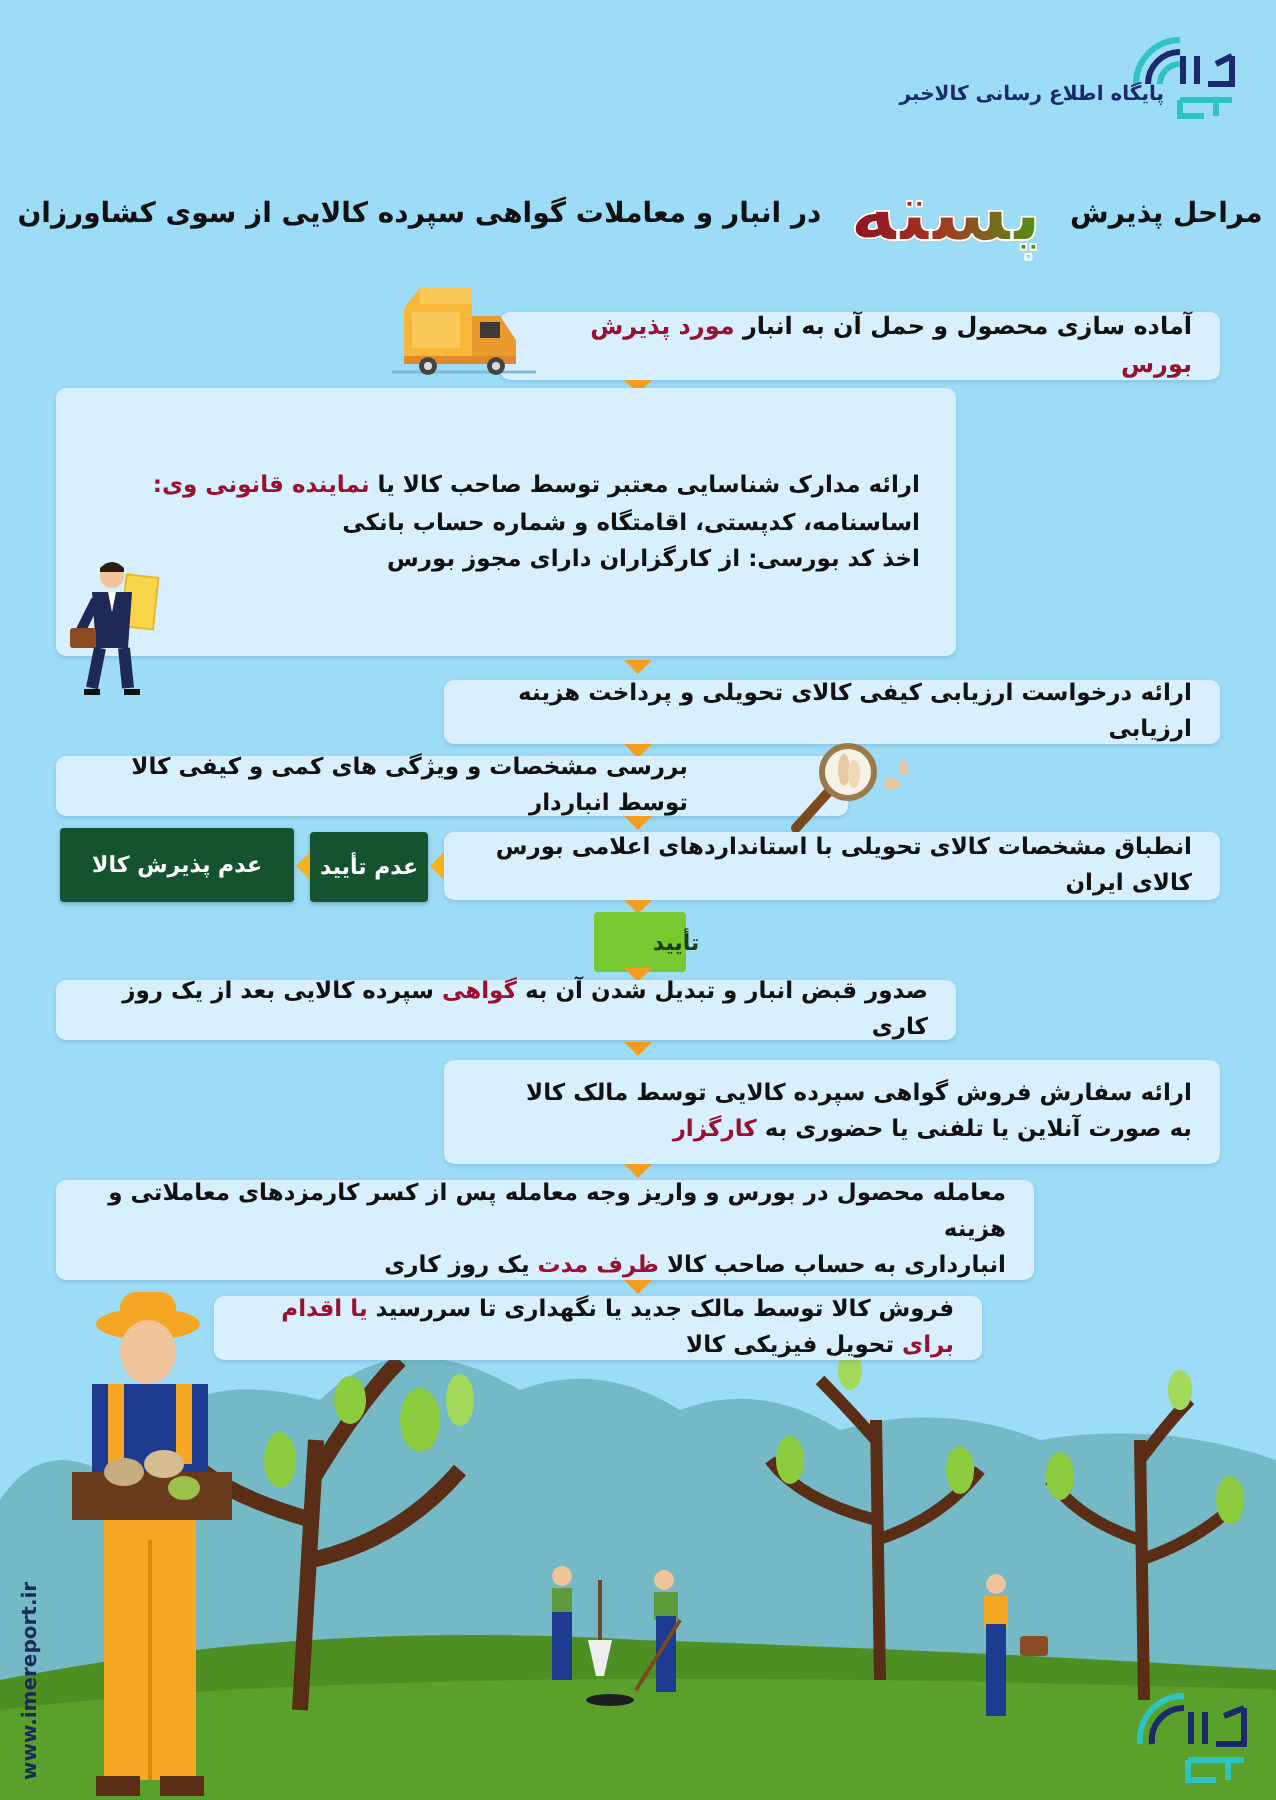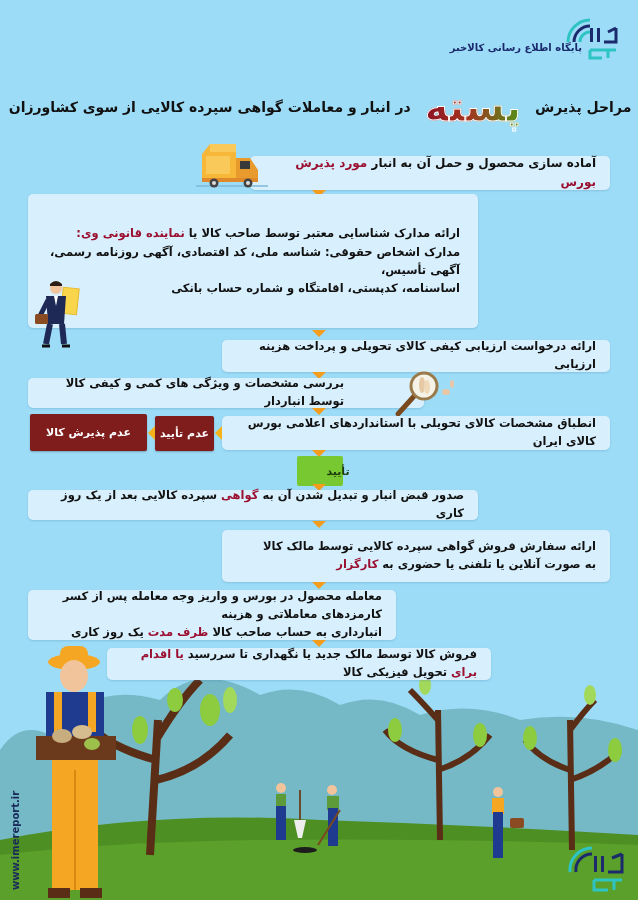--- a/index.html
+++ b/index.html
@@ -49,21 +49,21 @@
     position: absolute; width: 0; height: 0;
     border-left: 7px solid transparent; border-right: 7px solid transparent;
     border-top: 7px solid #f39c1e;
   }
   .arrow-left {
     position: absolute; width: 0; height: 0;
     border-top: 7px solid transparent; border-bottom: 7px solid transparent;
     border-right: 7px solid #f5b31a;
   }
   .redbox {
-    position: absolute; background: #7f1d1d; color: #fff;
+    position: absolute; background: #14532d; color: #fff;
     font-size: 11px; font-weight: bold;
     display: flex; align-items: center; justify-content: center;
     border-radius: 2px; box-shadow: 0 1px 2px rgba(0,0,0,0.25);
   }
   .greenbox {
     position: absolute; background: #78c832; color: #1d3b0d;
     font-size: 11px; font-weight: bold;
     display: flex; align-items: center; justify-content: center;
     border-radius: 2px;
   }
@@ -115,22 +115,22 @@
   <rect x="6" y="36" width="56" height="4" fill="#e0892a"></rect>
   <circle cx="18" cy="41" r="4.5" fill="#444"></circle>
     <circle cx="18" cy="41" r="2" fill="#ddd"></circle>
   <circle cx="52" cy="41" r="4.5" fill="#444"></circle>
     <circle cx="52" cy="41" r="2" fill="#ddd"></circle>
 </svg>
 <div class="arrow" style="left:312px; top:190px;"></div>
 
 <div class="step" style="left:28px; top:194px; width:450px; height:134px; font-size:11.5px; line-height:1.6; padding-right:18px;">
   <div><span>ارائه مدارک شناسایی معتبر توسط صاحب کالا یا </span><span class="hl">نماینده قانونی وی:</span></div>
-  <div>مدارک اشخاص حقوقی: شناسه ملی، کد اقتصادی، آگهی روزنامه رسمی، آگهی تأسیس،</div>
   <div>اساسنامه، کدپستی، اقامتگاه و شماره حساب بانکی</div>
+  <div>اخذ کد بورسی:  از کارگزاران دارای مجوز بورس</div>
 </div>
 
 <svg class="abs" style="left:34px; top:280px;" width="50" height="68" viewBox="0 0 50 68">
   <rect x="28" y="8" width="16" height="26" fill="#f8d54a" stroke="#e6b92c" stroke-width="1" transform="rotate(6 36 20)"></rect>
   <circle cx="22" cy="8" r="6" fill="#f2c49b"></circle>
   <path d="M16 4 Q22 -2 28 4 L28 6 L16 6 Z" fill="#2b1d14"></path>
   <path d="M12 16 L32 16 L30 44 L14 44 Z" fill="#1e2a55"></path>
   <path d="M20 16 L24 16 L22 26 Z" fill="#fff"></path>
   <path d="M14 20 L6 36" stroke="#1e2a55" stroke-width="5"></path>
   <rect x="1" y="34" width="13" height="10" rx="1.5" fill="#8a4b22"></rect>
@@ -172,21 +172,21 @@
   <div><span>صدور قبض انبار و تبدیل شدن آن به </span><span class="hl">گواهی</span><span> سپرده کالایی بعد از یک روز کاری</span></div>
 </div>
 <div class="arrow" style="left:312px; top:521px;"></div>
 
 <div class="step" style="left:222px; top:530px; width:388px; height:52px;">
   <div>ارائه سفارش فروش گواهی سپرده کالایی توسط مالک کالا</div>
   <div><span>به صورت آنلاین یا تلفنی یا حضوری به </span><span class="hl">کارگزار</span></div>
 </div>
 <div class="arrow" style="left:312px; top:582px;"></div>
 
-<div class="step" style="left:28px; top:590px; width:368px; height:50px;padding-left:16px;">
+<div class="step" style="left:28px; top:590px; width:489px; height:50px;padding-left:16px;">
   <div>معامله محصول در بورس و واریز وجه معامله پس از کسر کارمزدهای معاملاتی و هزینه</div>
   <div><span>انبارداری به حساب صاحب کالا </span><span class="hl">ظرف مدت</span><span> یک روز کاری</span></div>
 </div>
 
 <svg class="abs" style="left:0; top:640px;" width="638" height="260" viewBox="0 0 638 260">
 
   <path d="M0 110 Q20 80 50 95 Q90 40 160 60 Q200 20 260 55 Q300 40 340 65 Q380 50 420 75 Q470 60 520 80 Q580 70 638 90 L638 220 L0 220 Z" fill="#75b9c6"></path>
 
   <path d="M0 200 Q150 170 320 180 Q480 185 638 195 L638 260 L0 260 Z" fill="#4e8f24"></path>
   <path d="M0 215 Q200 190 638 205 L638 260 L0 260 Z" fill="#5aa02a"></path>

